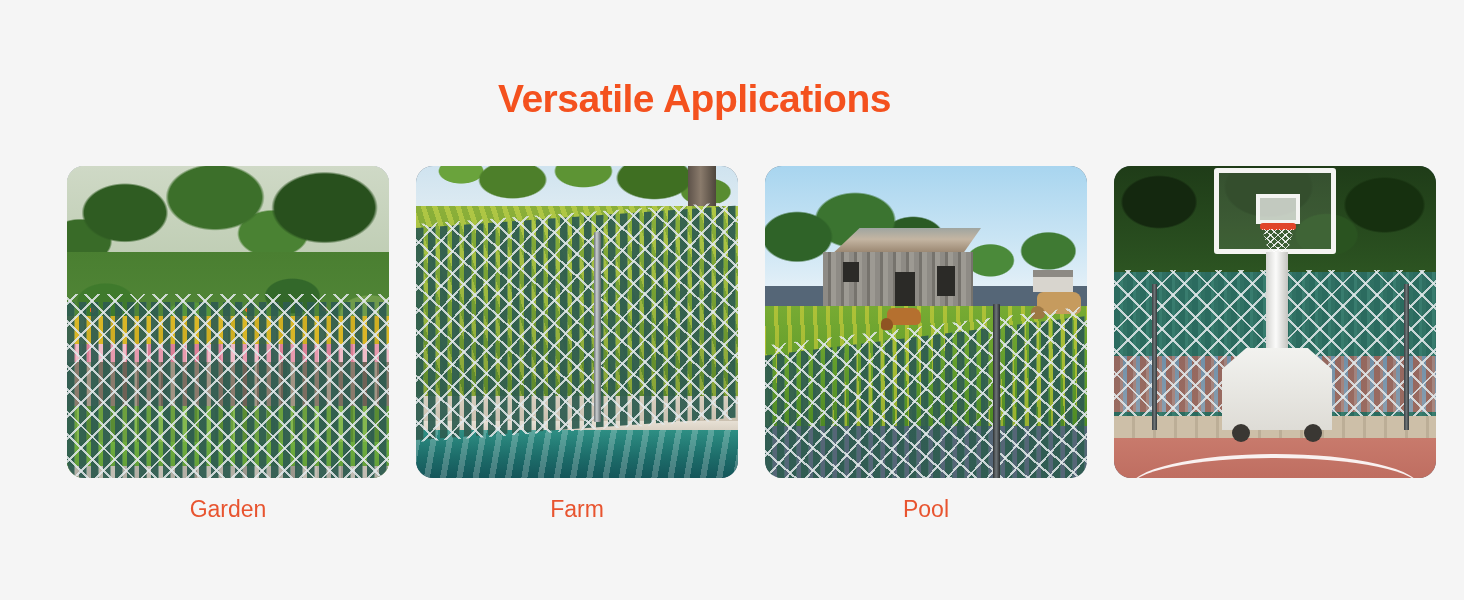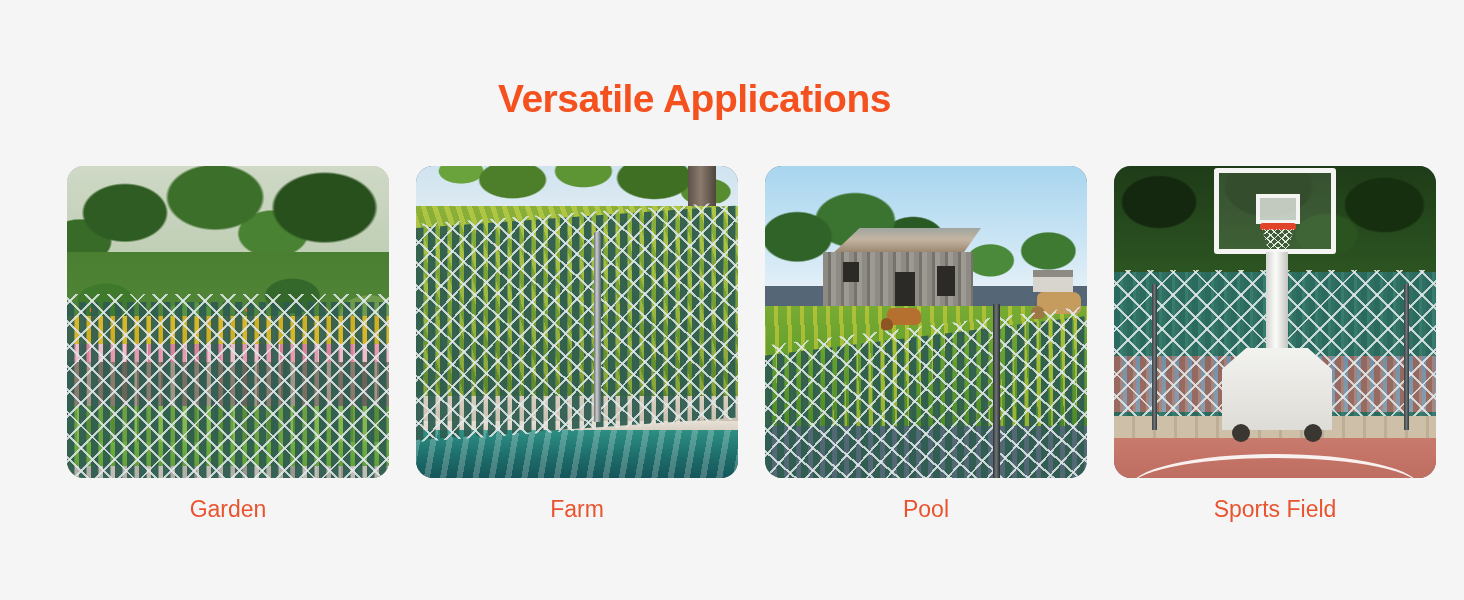--- a/index.html
+++ b/index.html
@@ -410,17 +410,16 @@
         <div class="s-bb-inner"></div>
         <div class="s-rim"></div>
         <div class="s-net"></div>
         <div class="s-mast"></div>
         <div class="s-base"></div>
         <div class="s-wheel" style="left:118px;"></div>
         <div class="s-wheel" style="left:190px;"></div>
         <div class="s-pole" style="left:38px;"></div>
         <div class="s-pole" style="left:290px;"></div>
       </div>
-      <div class="caption">Sports Field</div>
     </div>
 
   </div>
 </div>
 
 </body></html>

